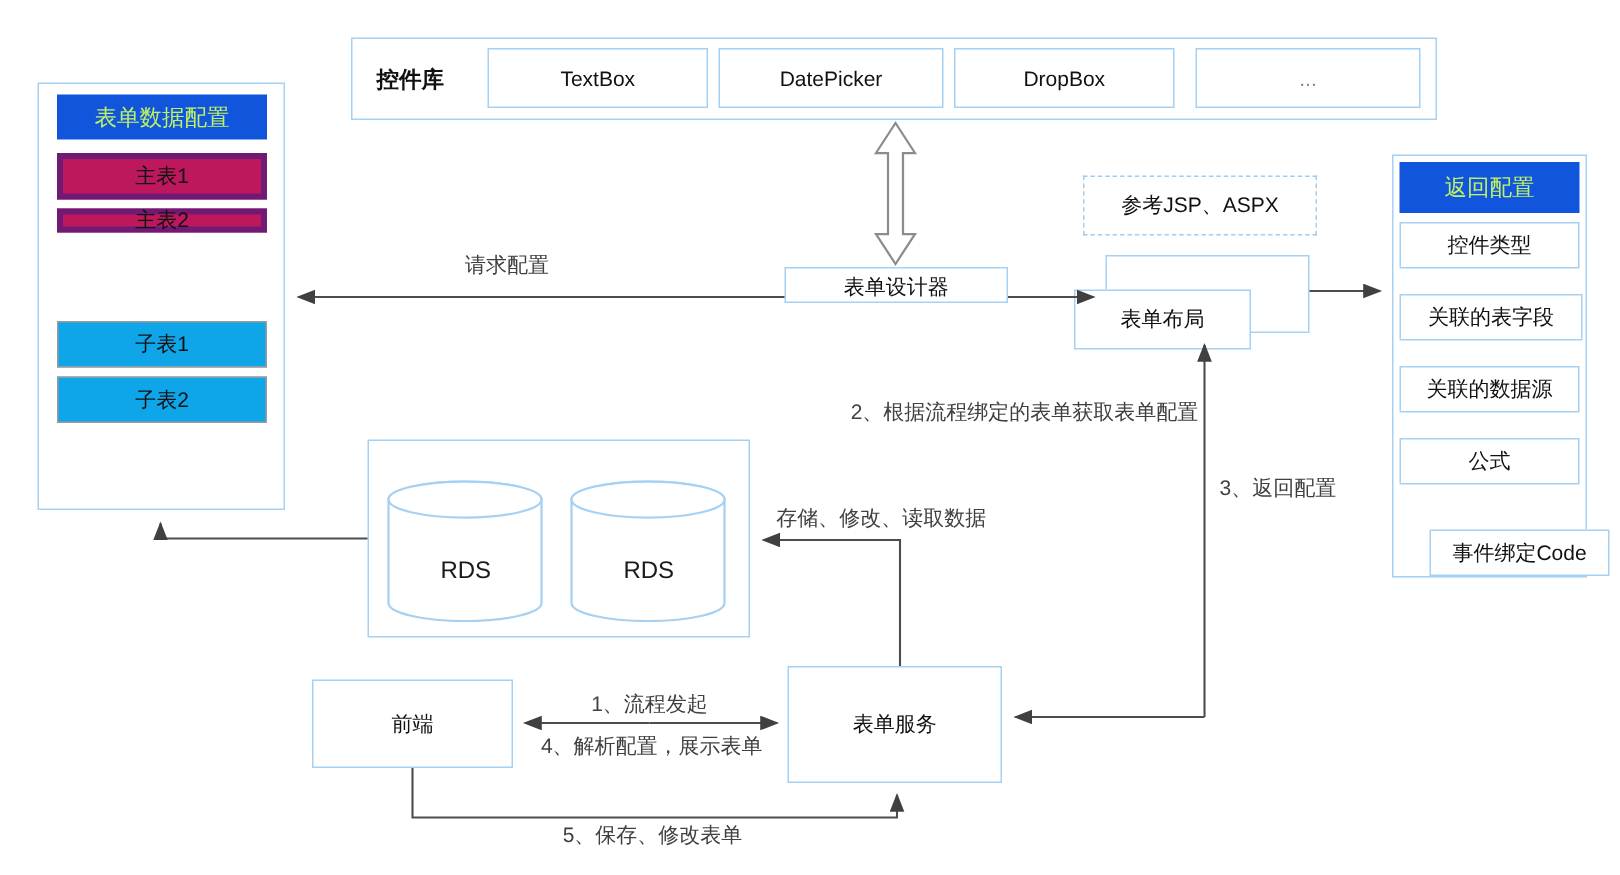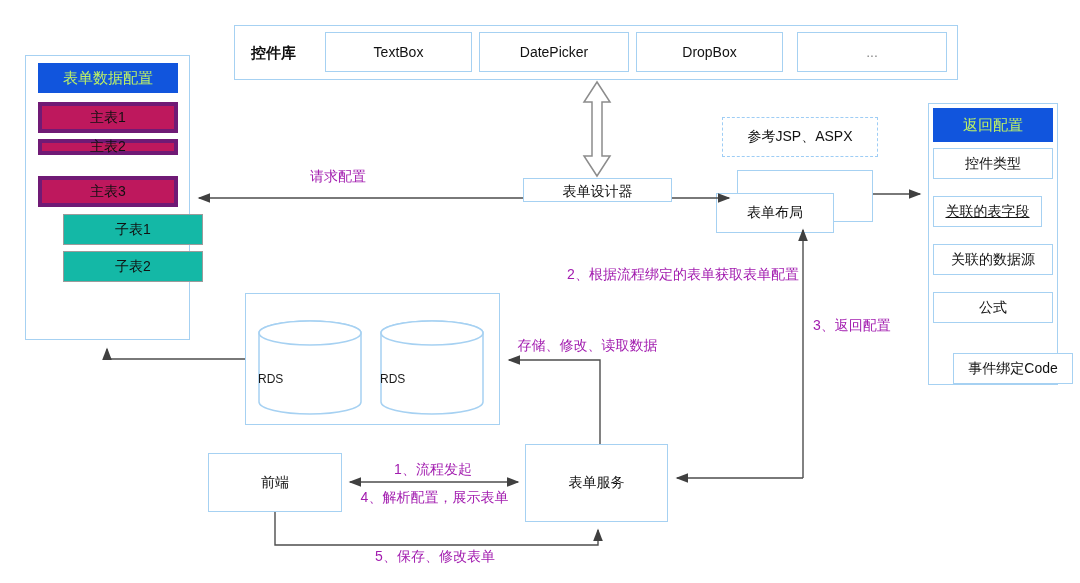--- a/index.html
+++ b/index.html
@@ -7,27 +7,27 @@
     position:relative;width:1080px;height:583px;background:#fff;overflow:hidden;
     font-family:"Liberation Sans","DejaVu Sans",sans-serif;color:#1a1a1a;border-radius:25px;
   }
   .abs{position:absolute;box-sizing:border-box;}
   .box{
     position:absolute;box-sizing:border-box;border:1px solid #a6d1f2;background:#fff;
     display:flex;align-items:center;justify-content:center;font-size:14px;color:#111;
   }
   .hdr{background:#1155dd;color:#bef264;border:none;font-size:15px;}
   .cellA{background:#be185d;border:4px solid #701a75;}
-  .cellB{background:#14b8a6;border:1px solid #9b9b9b;margin-left:25px;}
+  .cellB{background:#0ea5e9;border:1px solid #9b9b9b;}
   .dashed{border:1px dashed #9ecdf5;}
-  .lbl{position:absolute;font-size:14px;color:#a21caf;white-space:nowrap;}
+  .lbl{position:absolute;font-size:14px;color:#404040;white-space:nowrap;}
   .ctr{text-align:center;}
   .bold{font-weight:bold;}
   svg.overlay{position:absolute;left:0;top:0;pointer-events:none;}
-  .cyl-label{position:absolute;width:100%;text-align:left;top:52px;font-size:12px;}
+  .cyl-label{position:absolute;width:100%;text-align:center;top:52px;font-size:16px;}
 </style>
 </head>
 <body>
 
 <div id="canvas">
 
   <div class="box" style="left:234px;top:25px;width:724px;height:55px;justify-content:flex-start;">
     <div class="abs bold" style="left:16px;top:0;height:55px;display:flex;align-items:center;font-size:15px;">控件库</div>
   </div>
   <div class="box" style="left:325px;top:32px;width:147px;height:40px;">
@@ -40,41 +40,40 @@
     <span>DropBox</span>
   </div>
   <div class="box" style="left:797px;top:32px;width:150px;height:40px;color:#888;">
     <span>...</span>
   </div>
 
   <div class="box" style="left:25px;top:55px;width:165px;height:285px;"></div>
   <div class="box hdr" style="left:38px;top:63px;width:140px;height:30px;">表单数据配置</div>
   <div class="box cellA" style="left:38px;top:102px;width:140px;height:31px;">主表1</div>
   <div class="box cellA" style="left:38px;top:139px;width:140px;height:16px;">主表2</div>
-  <div class="box cellA" style="left:38px;top:176px;width:140px;height:31px;">主表3</div>
   <div class="box cellB" style="left:38px;top:214px;width:140px;height:31px;">子表1</div>
   <div class="box cellB" style="left:38px;top:251px;width:140px;height:31px;">子表2</div>
 
   <div class="box" style="left:523px;top:178px;width:149px;height:24px;align-items:flex-end;">
     <span>表单设计器</span>
   </div>
 
   <div class="box" style="left:737px;top:170px;width:136px;height:52px;"></div>
   <div class="box" style="left:716px;top:176px;width:118px;height:40px;margin-top:17px;">
     <span>表单布局</span>
   </div>
 
   <div class="box dashed" style="left:722px;top:117px;width:156px;height:40px;">
     <span>参考JSP、ASPX</span>
   </div>
 
   <div class="box" style="left:928px;top:103px;width:130px;height:282px;"></div>
   <div class="box hdr" style="left:933px;top:108px;width:120px;height:34px;">返回配置</div>
   <div class="box" style="left:933px;top:148px;width:120px;height:31px;">控件类型</div>
-  <div class="box" style="left:933px;top:196px;width:109px;height:31px;text-decoration:underline;">关联的表字段</div>
+  <div class="box" style="left:933px;top:196px;width:122px;height:31px;">关联的表字段</div>
   <div class="box" style="left:933px;top:244px;width:120px;height:31px;">关联的数据源</div>
   <div class="box" style="left:933px;top:292px;width:120px;height:31px;">公式</div>
   <div class="box" style="left:953px;top:340px;width:120px;height:31px;margin-top:13px;">事件绑定Code</div>
 
   <div class="box" style="left:245px;top:293px;width:255px;height:132px;"></div>
   <div class="abs" style="left:258px;top:320px;width:105px;height:95px;">
     <svg width="105" height="95" viewBox="0 0 105 95">
       <path d="M1,13 A51,12 0 0 1 103,13 L103,82 A51,12 0 0 1 1,82 Z" fill="#fff" stroke="#a6d1f2" stroke-width="1.5"></path>
       <ellipse cx="52" cy="13" rx="51" ry="12" fill="#fff" stroke="#a6d1f2" stroke-width="1.5"></ellipse>
     </svg>

